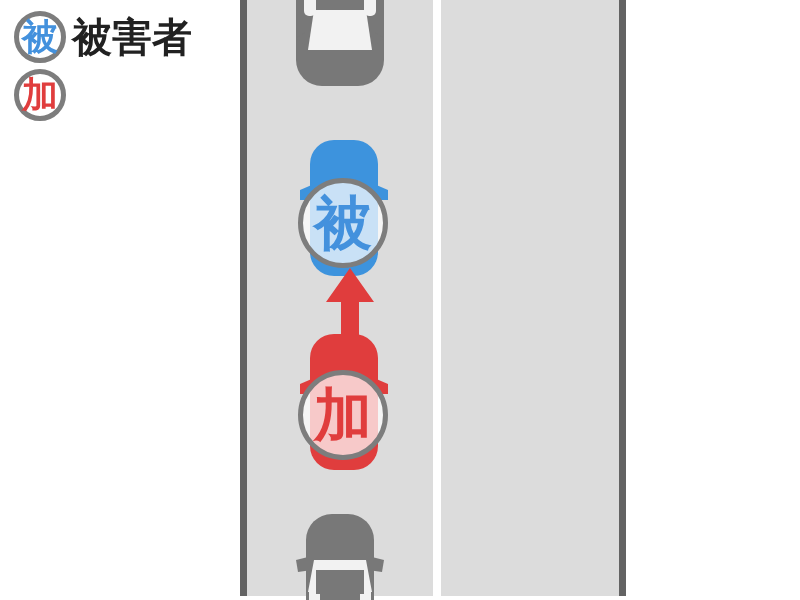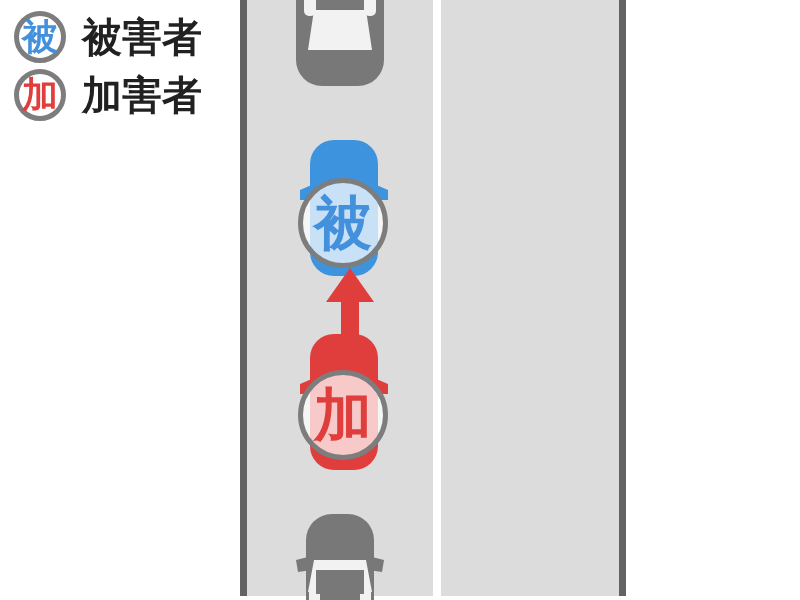--- a/index.html
+++ b/index.html
@@ -120,21 +120,21 @@
     flex: 0 0 auto;
   }
   .legend-badge .glyph {
     font-size: 36px;
     line-height: 1;
     font-weight: 700;
   }
   .legend-row.victim .legend-badge .glyph   { color: #4391dd; }
   .legend-row.offender .legend-badge .glyph { color: #e03d3d; }
   .legend-label {
-    margin-left: 16px;
+    margin-left: 6px;
     font-size: 40px;
     line-height: 1;
     font-weight: 700;
     color: #212121;
     letter-spacing: 0px;
     white-space: nowrap;
   }
 </style>
 </head>
 <body>
@@ -220,18 +220,17 @@
       <span class="legend-badge">
         <span class="glyph">被</span>
       </span>
       <span class="legend-label">被害者</span>
     </div>
 
     <div class="legend-row offender">
       <span class="legend-badge">
         <span class="glyph">加</span>
       </span>
-      <span class="legend-label">加害者</span>
     </div>
 
   </div>
 
 </div>
 
 </body></html>

